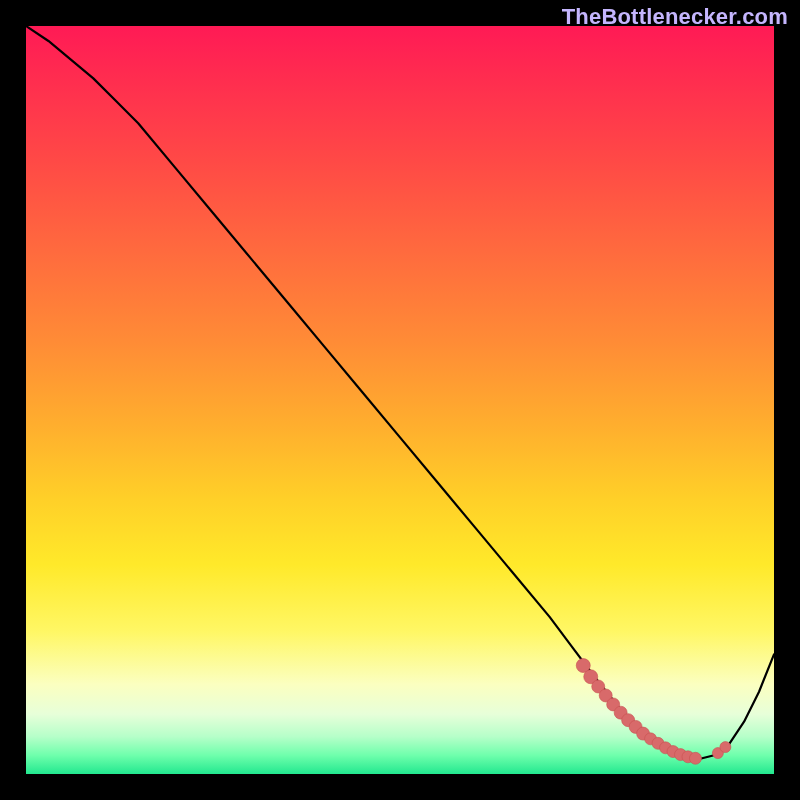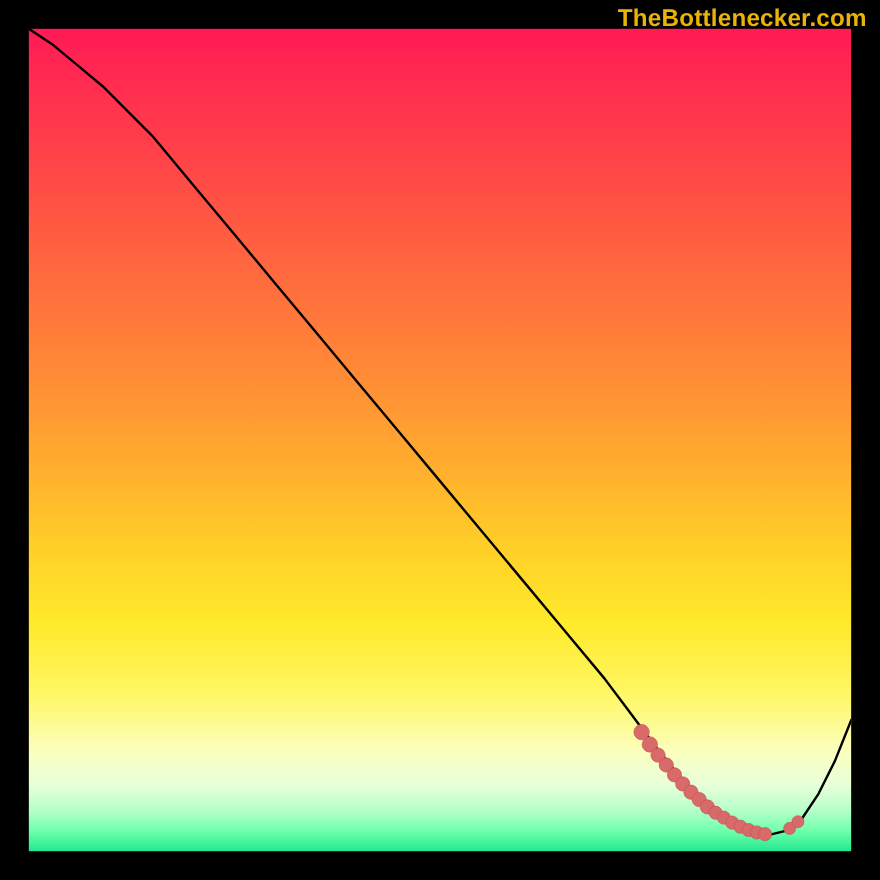--- a/index.html
+++ b/index.html
@@ -14,21 +14,21 @@
   .stage {
     position: relative;
     width: 800px;
     height: 800px;
     background: #000;
   }
   .attribution {
     position: absolute;
     top: 4px;
     right: 12px;
-    color: #eab308;
+    color: #c4b5fd;
     font-size: 22px;
     font-weight: 600;
     letter-spacing: 0.2px;
     z-index: 5;
   }
   .plot-area {
     position: absolute;
     left: 26px;
     top: 26px;
     width: 748px;

